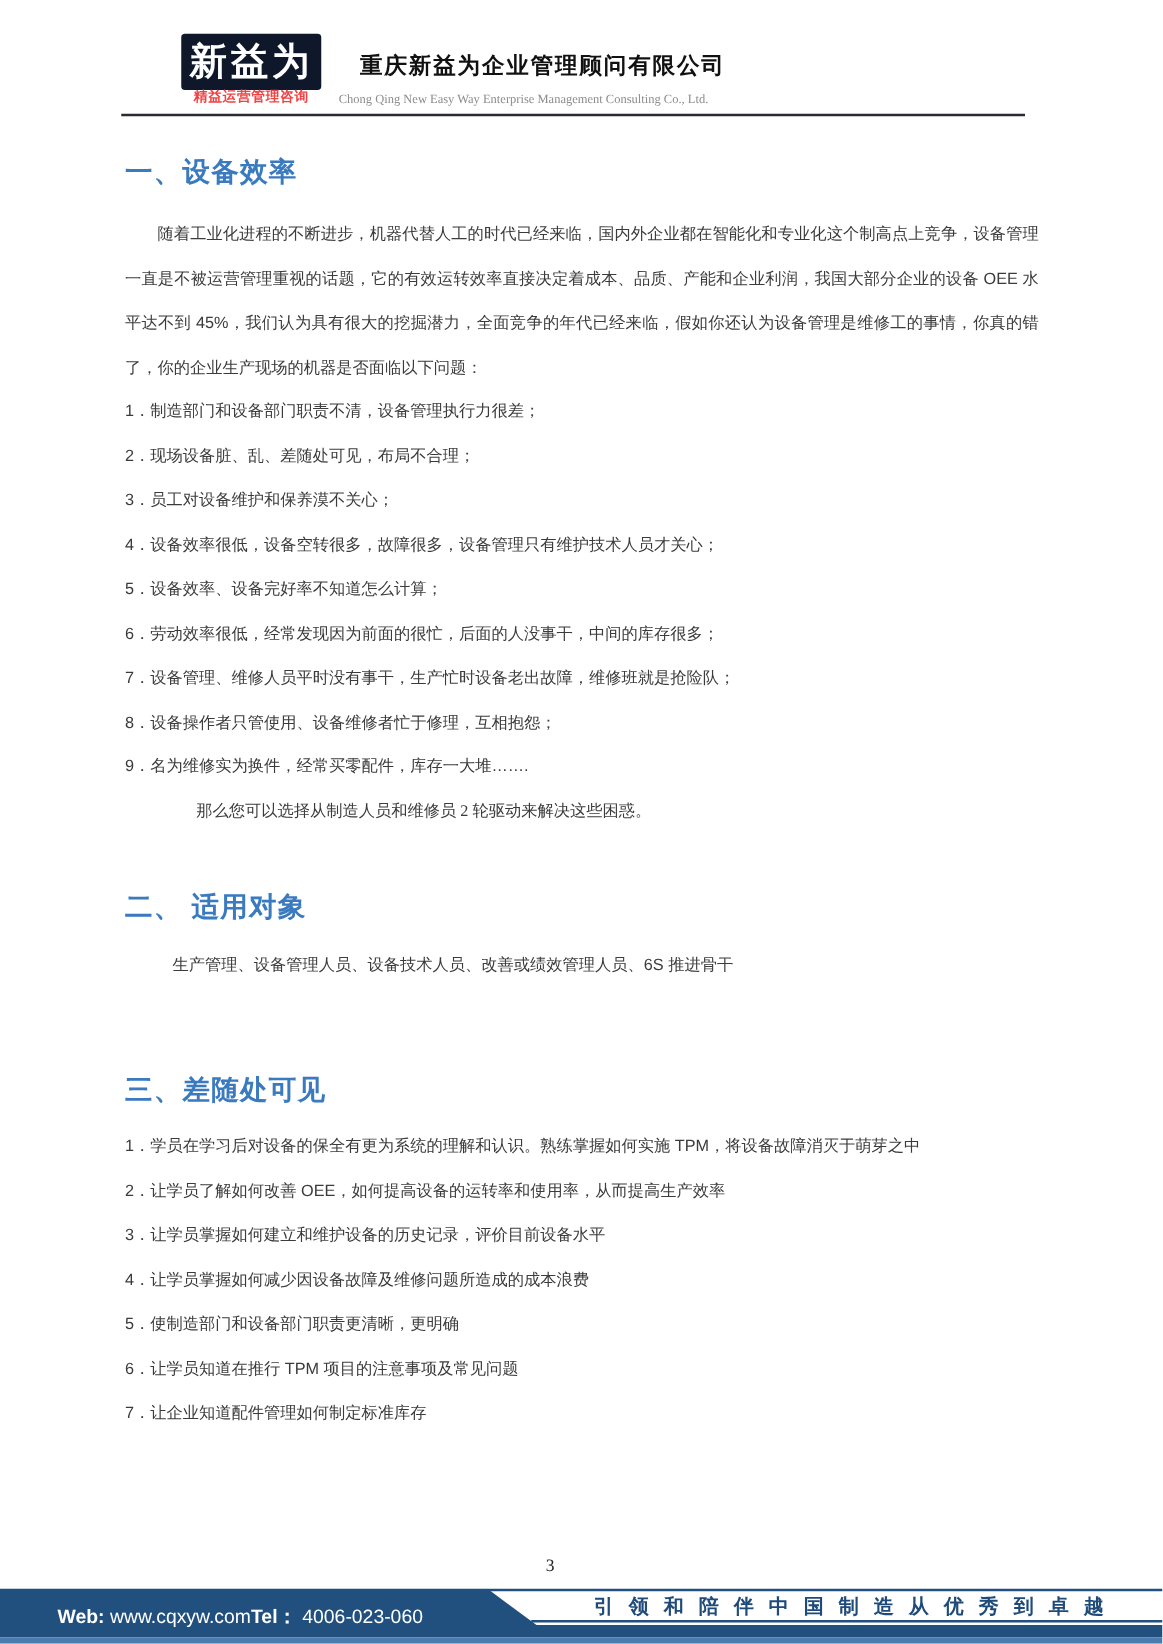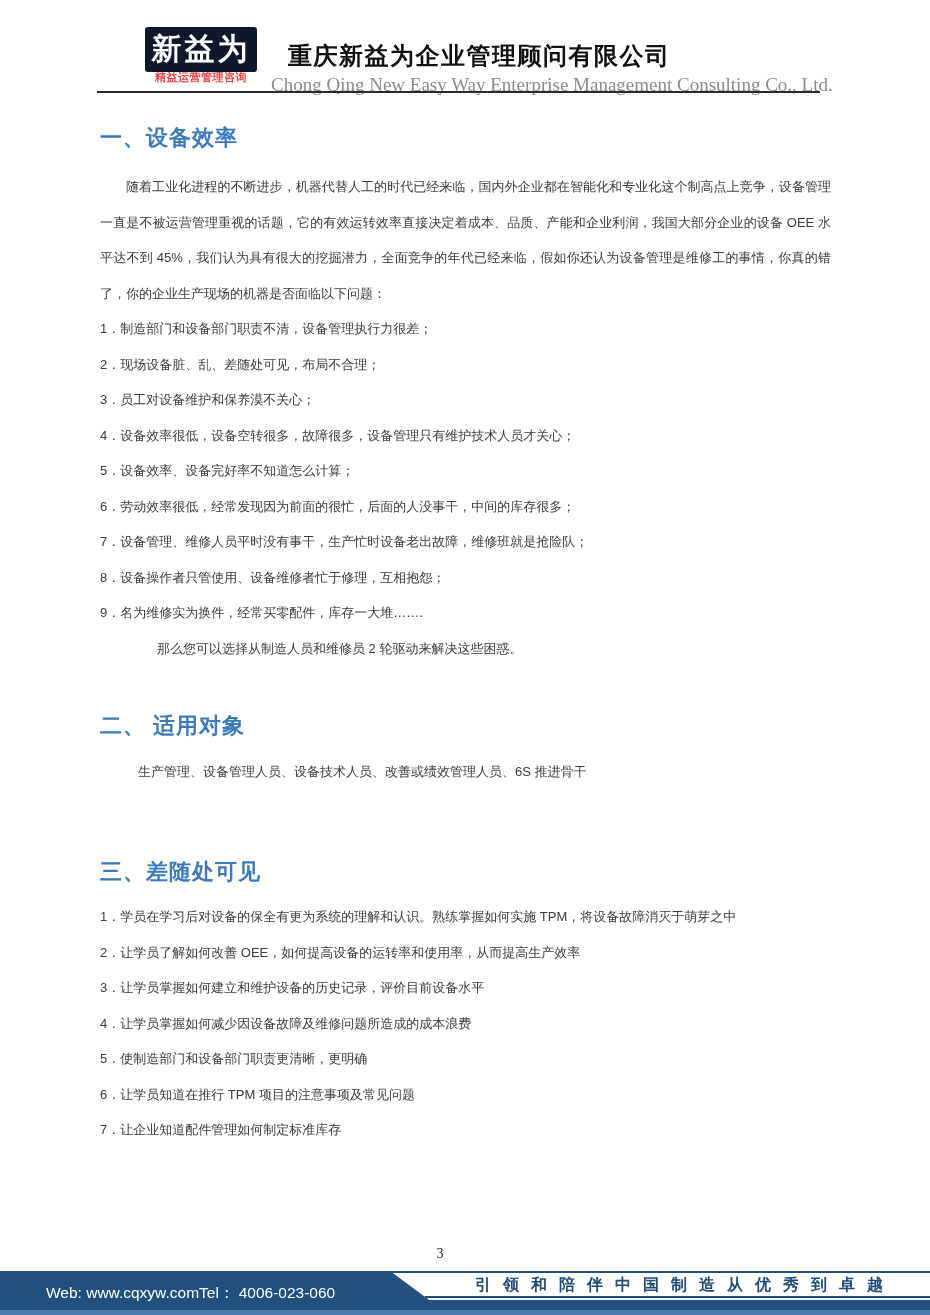--- a/index.html
+++ b/index.html
@@ -15,58 +15,58 @@
     display:flex;align-items:center;justify-content:center;
     font-size:30px;font-weight:bold;letter-spacing:3px;
   }
   .logo-sub{
     position:absolute;left:141px;top:70px;width:120px;
     color:#ef4444;font-weight:bold;font-size:11px;text-align:center;
     letter-spacing:0.5px;white-space:nowrap;
   }
   .company-cn{
     position:absolute;left:288px;top:40px;
-    font-size:24px;font-weight:bold;color:#111;letter-spacing:1.5px;white-space:nowrap;
+    font-size:18px;font-weight:bold;color:#111;letter-spacing:1.5px;white-space:nowrap;
   }
   .company-en{
     position:absolute;left:271px;top:74px;
     font-family:"Liberation Serif","DejaVu Serif",serif;
-    font-size:19px;color:#8c8c8c;white-space:nowrap;
+    font-size:10px;color:#8c8c8c;white-space:nowrap;
   }
   .header-rule{
     position:absolute;left:97px;top:91px;width:723px;height:2px;background:#2a2a35;
   }
   
   .sec-heading{
     position:absolute;left:100px;width:731px;
     color:#3a7abf;font-size:22px;font-weight:bold;letter-spacing:1px;white-space:nowrap;
   }
   .sec-body{
     position:absolute;left:100px;width:731px;
     color:#3b3b3b;font-size:13px;line-height:35.5px;
   }
   .para{ text-align:justify;text-indent:2em;margin:0; }
   .item{ margin:0; }
-  .closing{ margin:0;padding-left:57px; }
+  .closing{ margin:0;padding-left:57px;font-family:Liberation Serif, serif; }
   .single-line{ white-space:nowrap; }
   
   .page-number{
     position:absolute;left:430px;top:1246px;width:20px;text-align:center;
     font-family:"Liberation Serif","DejaVu Serif",serif;font-size:14px;color:#222;
   }
   .footer-topline{position:absolute;left:0;top:1271px;width:930px;height:2px;background:#21507f;}
   .footer-leftband{
     position:absolute;left:0;top:1271px;width:436px;height:34px;background:#21507f;
     -webkit-clip-path:polygon(0 0,390px 0,436px 100%,0 100%);
     clip-path:polygon(0 0,390px 0,436px 100%,0 100%);
   }
   .footer-webtel{
     position:absolute;left:46px;top:1283px;color:#ffffff;font-size:15.5px;white-space:nowrap;z-index:5;
   }
-  .footer-webtel .lbl{font-weight:normal;margin-top:24px;}
+  .footer-webtel .lbl{font-weight:bold;margin-top:24px;}
   .footer-slogan{
     position:absolute;left:440px;top:1275px;width:490px;text-align:center;
     font-family:"Liberation Serif","DejaVu Serif",serif;
     color:#1f4b7a;font-size:16px;font-weight:600;letter-spacing:12px;white-space:nowrap;
   }
   .footer-underline{position:absolute;left:425px;top:1296px;width:505px;height:2px;background:#21507f;}
   .footer-thickbar{position:absolute;left:0;top:1300px;width:930px;height:10px;background:#21507f;}
   .footer-lightstrip{position:absolute;left:0;top:1310px;width:930px;height:5px;background:#4a7dad;}
 </style>
 </head>

